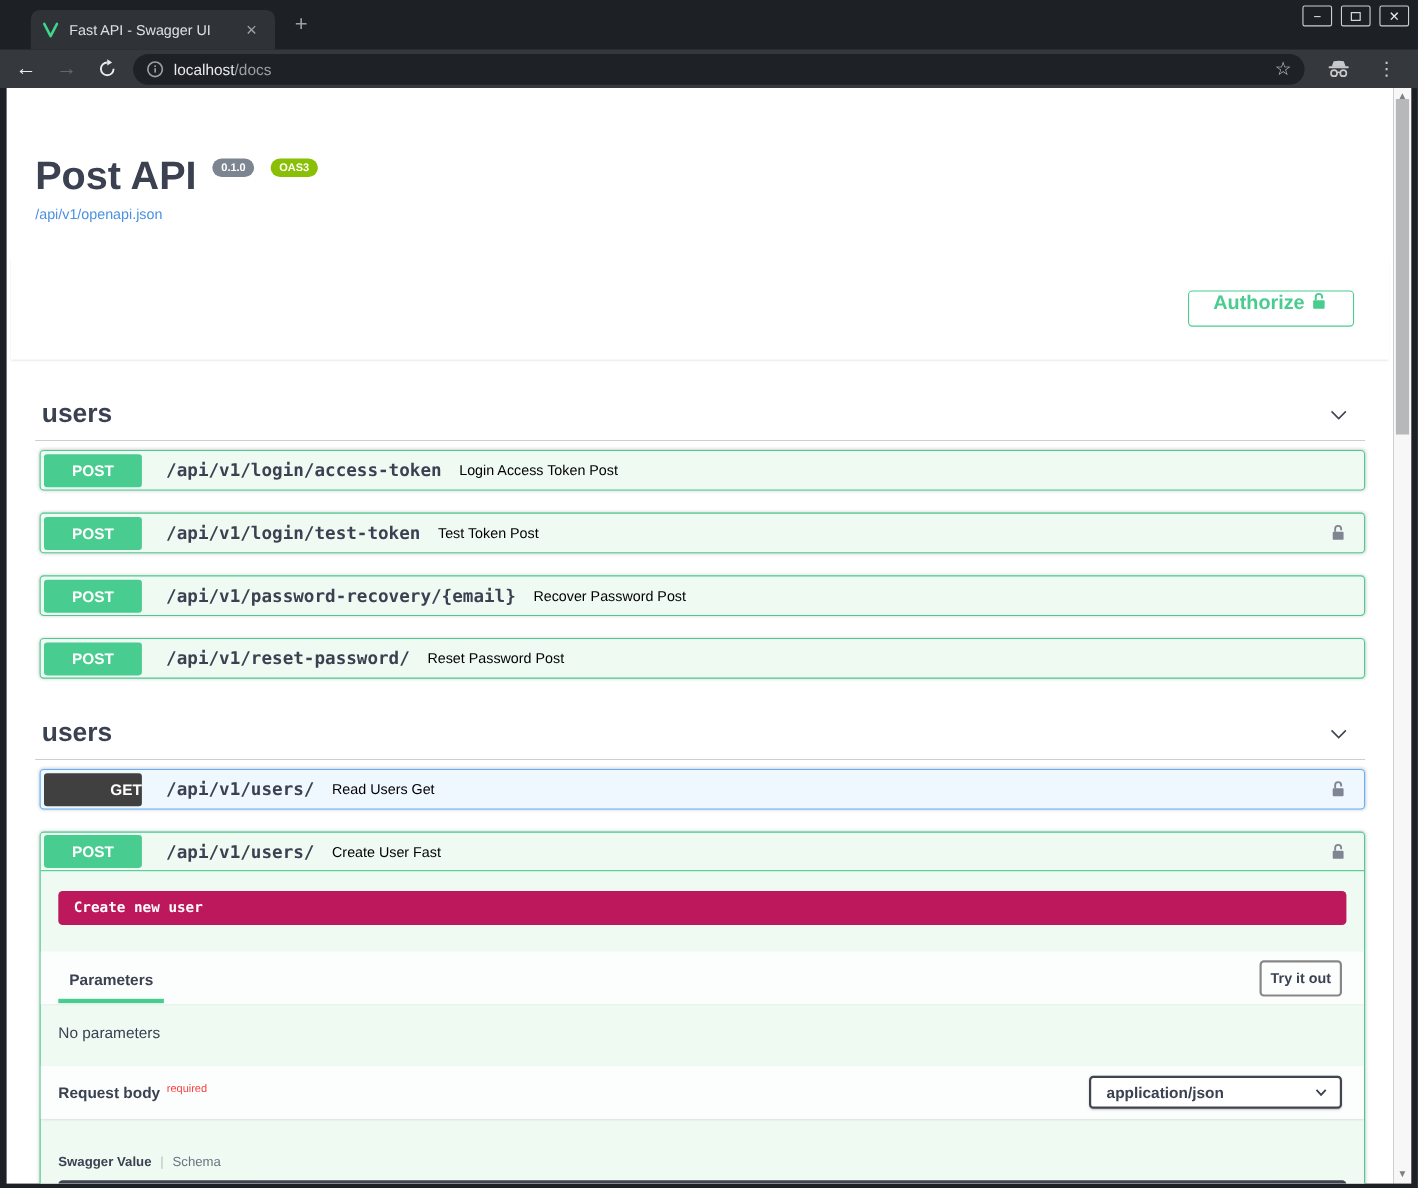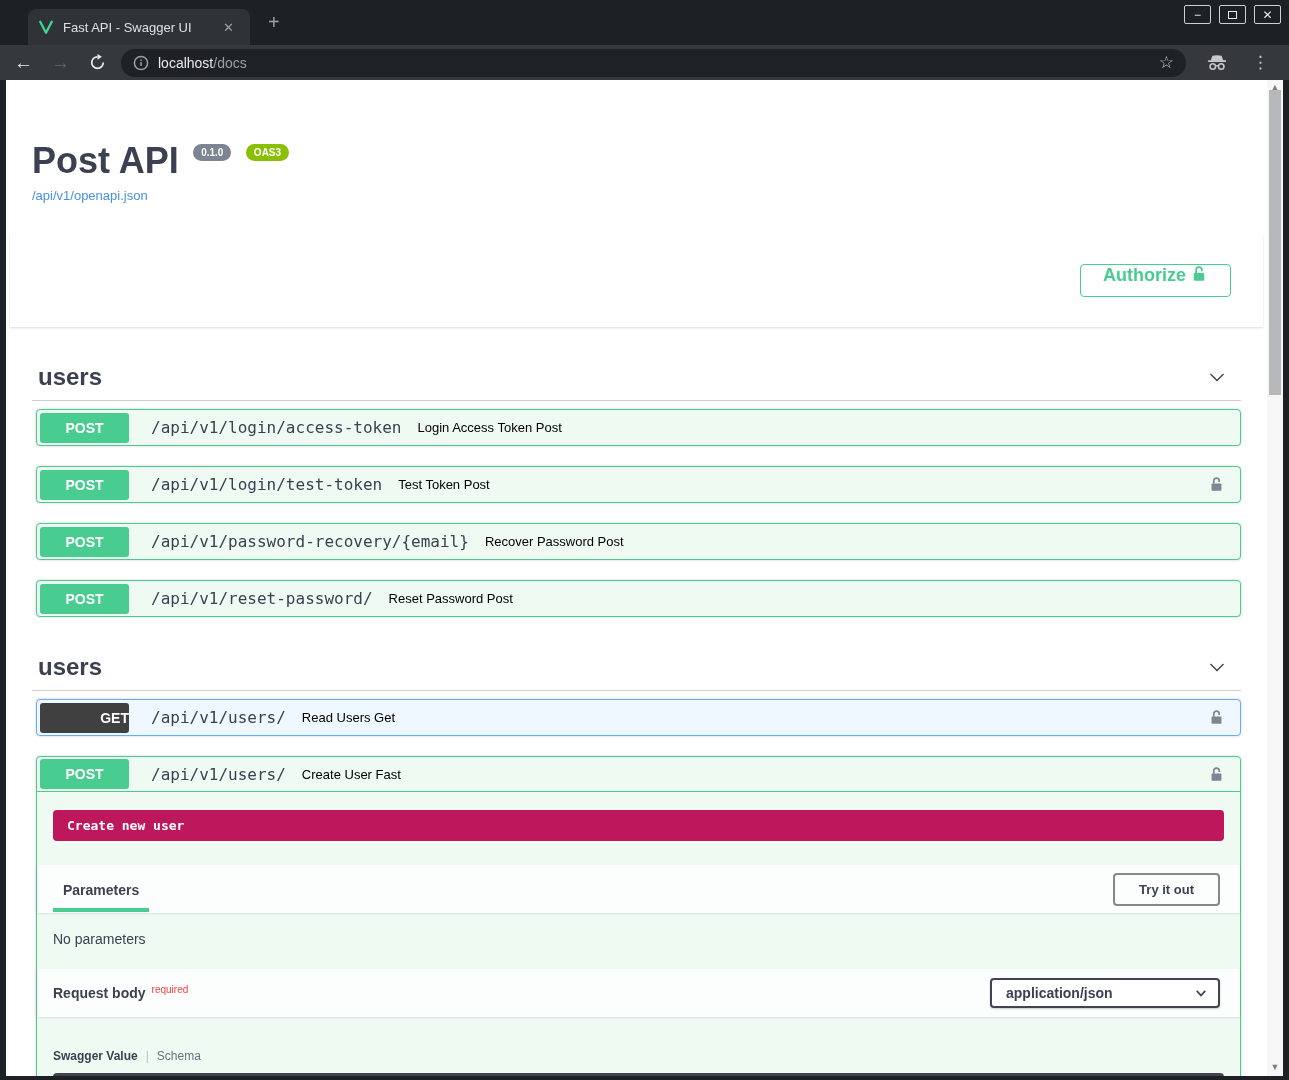--- a/index.html
+++ b/index.html
@@ -62,32 +62,32 @@
   .rows { padding-top:8px; }
 
   .opblock { margin:0 0 20px 4px; border:1px solid; border-radius:4px; box-shadow:0 0 3px rgba(0,0,0,.19); }
   .opblock.post { background:#effaf3; border-color:#49cc90; }
   .opblock.get  { background:#eff7ff; border-color:#61affe; }
   .op-summary { display:flex; align-items:center; padding:3px; height:35px; cursor:pointer; }
   .opblock.is-open > .op-summary { border-bottom:1px solid #49cc90; }
   .method-badge { min-width:89px; text-align:center; padding:7px 0; border-radius:3px; color:#fff;
                   font-weight:bold; font-size:14px; }
   .badge-post { background:#49cc90; } .badge-get { background:#404040;text-align:right; }
-  .op-path { font-family:"DejaVu Sans Mono", monospace; font-weight:normal; font-size:16px; color:#3b4151; margin:0 6px 0 22px; }
+  .op-path { font-family:"DejaVu Sans Mono", monospace; font-weight:bold; font-size:16px; color:#3b4151; margin:0 6px 0 22px; }
   .op-summary-text { font-size:13px; color:#000000; margin-left:10px; }
   .row-lock { margin-left:auto; margin-right:12px; display:flex; cursor:pointer; }
 
   .op-body { }
   .op-description { margin:18px 16px 0; background:#be185d; border-radius:4px; padding:8px 14px;
                     color:#fff; font-family:"DejaVu Sans Mono", monospace; font-weight:bold; font-size:13px; }
   .section-header { display:flex; align-items:center; justify-content:space-between;
                     background:rgba(255,255,255,.8); box-shadow:0 1px 2px rgba(0,0,0,.1);
                     margin-top:24px; padding:0 20px 0 16px; min-height:48px; }
   .param-tab { font-size:14px; font-weight:bold; color:#3b4151; padding:15px 10px 10px; border-bottom:4px solid #49cc90; cursor:pointer; }
-  .try-btn { border:2px solid #878787; border-radius:4px; background:transparent; padding:7px 24px;
+  .try-btn { border:2px solid #878787; border-radius:4px; background:transparent; padding:7px 8px;
              font-weight:bold; font-size:13px; color:#3b4151; cursor:pointer; }
   .section-body { padding:18px 16px 22px; font-size:14px; color:#3b4151; }
 
   .reqbody-label { font-size:14px; font-weight:bold; color:#3b4151; }
   .required { color:#f93e3e; font-size:10px; font-weight:normal; position:relative; top:-5px; margin-left:6px; }
   .content-type { width:230px; height:30px; border:2px solid #41444e; border-radius:4px; background:#fff;
                   box-shadow:0 1px 2px rgba(0,0,0,.2); display:flex; align-items:center;
                   justify-content:space-between; padding:0 10px 0 14px; font-size:14px; font-weight:bold;
                   color:#3b4151; cursor:pointer; }
 

